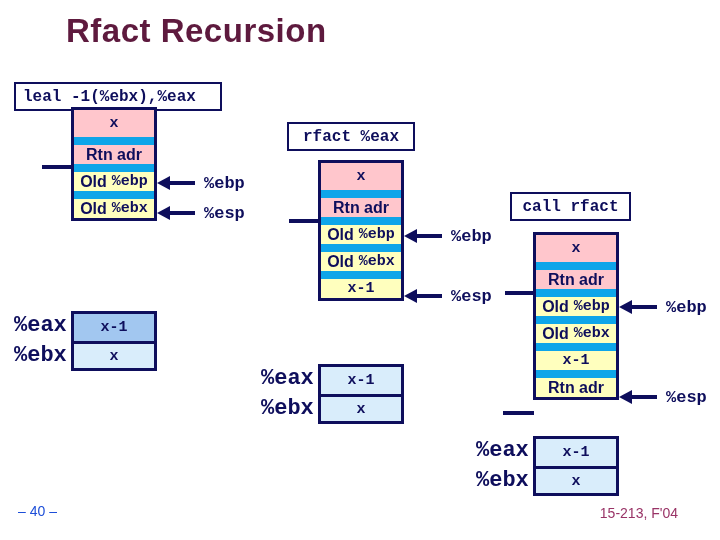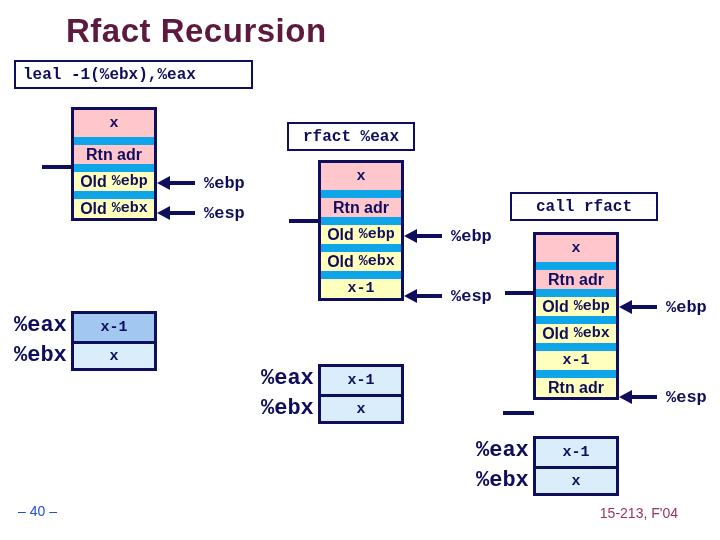--- a/index.html
+++ b/index.html
@@ -45,21 +45,21 @@
   .regcell { height:27px; display:flex; align-items:center; justify-content:center; font-size:15px; color:#0e0e5c; }
   .regcell + .regcell { border-top:3px solid #0e0e5c; }
 
   .footer { position:absolute; font-size:14px; }
 </style>
 </head>
 <body>
 
 <div class="title" style="color: rgb(94, 26, 62);">Rfact Recursion</div>
 
-<div class="codebox lefty mono" style="left:14px; top:60px; width:239px;"><span>leal -1(%ebx),%eax</span></div>
+<div class="codebox lefty mono" style="left:14px; top:82px; width:208px;"><span>leal -1(%ebx),%eax</span></div>
 
 <div class="stackbox" style="left:71px; top:107px;">
   <div class="cell" style="background: rgb(255, 198, 204);">
       <span class="sans"></span>
       <span class="mono">x</span>
     </div>
   <div class="cell" style="background: rgb(255, 198, 204);">
       <span class="sans">Rtn adr</span>
       <span class="mono"></span>
     </div>
@@ -137,21 +137,21 @@
   <div class="reglabels">
     <div class="rlbl mono">%eax</div>
     <div class="rlbl mono">%ebx</div>
   </div>
   <div class="regbox">
     <div class="regcell mono" style="background: rgb(217, 237, 251);">x-1</div>
     <div class="regcell mono" style="background: rgb(217, 237, 251);">x</div>
   </div>
 </div>
 
-<div class="codebox center mono" style="left:510px; top:192px; width:148px;"><span>call rfact</span></div>
+<div class="codebox center mono" style="left:510px; top:192px; width:121px;"><span>call rfact</span></div>
 
 <div class="stackbox" style="left:533px; top:232px;">
   <div class="cell" style="background: rgb(255, 198, 204);">
       <span class="sans"></span>
       <span class="mono">x</span>
     </div>
   <div class="cell" style="background: rgb(255, 198, 204);">
       <span class="sans">Rtn adr</span>
       <span class="mono"></span>
     </div>

